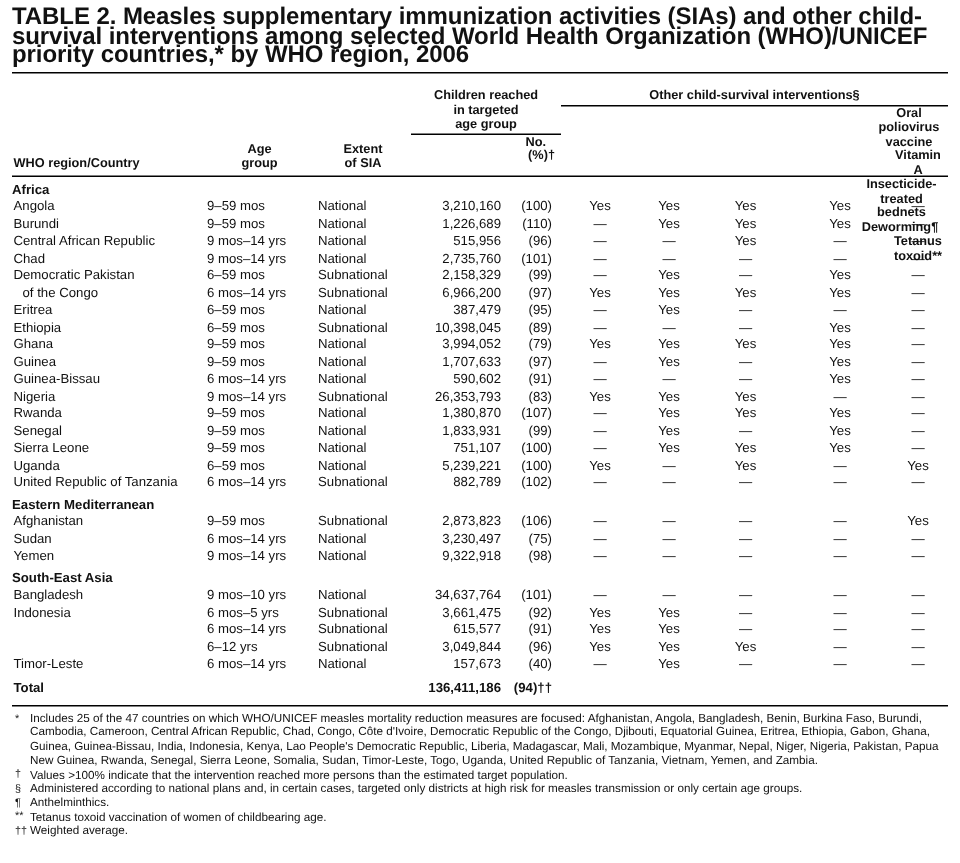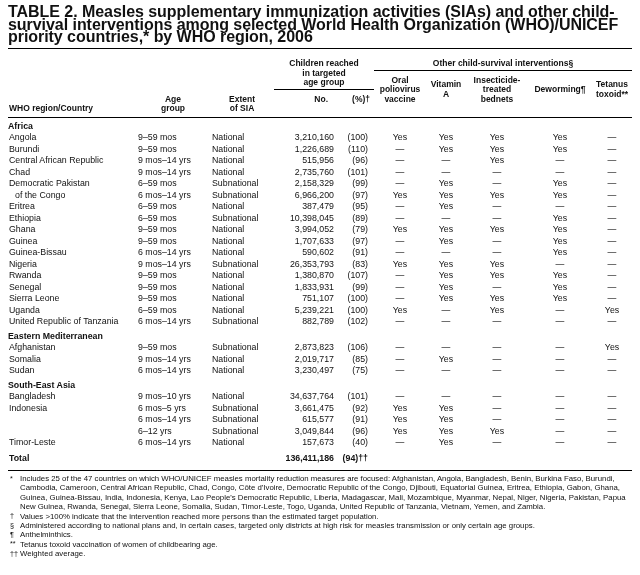--- a/index.html
+++ b/index.html
@@ -25,21 +25,21 @@
     white-space: pre-line;
   }
   th.th-left   { text-align: left; padding-left: 1px; }
   th.th-center { text-align: center; }
   th.th-group  { padding: 0; vertical-align: bottom; }
   .vwrap { display: flex; flex-direction: column; height: 49px; }
   .span-label {
     text-align: center; border-bottom: 1px solid #000;
     padding: 1px 2px 1px 2px; white-space: pre-line;
   }
-  .sub-row { margin-top: auto; display: flex; align-items: center; padding-bottom: 3px; }
+  .sub-row { margin-top: auto; display: flex; align-items: flex-end; padding-bottom: 3px; flex-direction: column; }
   .sub-no  { width: 64px; text-align: right; padding-right: 10px; }
   .sub-pct { width: 36px; text-align: right; padding-right: 4px; }
   .sub-c   { text-align: center; white-space: pre-line; }
   .sw52 { width: 52px; } .sw40 { width: 40px; } .sw62 { width: 62px; } .sw64 { width: 64px; }
 
   
   tbody td {
     font-size: 8.8px; line-height: 11.5px; white-space: nowrap;
     padding: 0; vertical-align: bottom;
   }
@@ -337,37 +337,37 @@
           <td class="td-extent">Subnational</td>
           <td class="td-no">2,873,823</td>
           <td class="td-pct">(106)</td>
           <td class="td-c">—</td>
           <td class="td-c">—</td>
           <td class="td-c">—</td>
           <td class="td-c">—</td>
           <td class="td-c">Yes</td>
         </tr>
         <tr>
-          <td class="td-country">Somalia</td>
-          <td class="td-age">9 mos–14 yrs</td>
-          <td class="td-extent">National</td>
-          <td class="td-no">2,019,717</td>
-          <td class="td-pct">(85)</td>
-          <td class="td-c">—</td>
-          <td class="td-c">Yes</td>
-          <td class="td-c">—</td>
-          <td class="td-c">—</td>
-          <td class="td-c">—</td>
-        </tr>
-        <tr>
           <td class="td-country">Sudan</td>
           <td class="td-age">6 mos–14 yrs</td>
           <td class="td-extent">National</td>
           <td class="td-no">3,230,497</td>
           <td class="td-pct">(75)</td>
+          <td class="td-c">—</td>
+          <td class="td-c">—</td>
+          <td class="td-c">—</td>
+          <td class="td-c">—</td>
+          <td class="td-c">—</td>
+        </tr>
+        <tr>
+          <td class="td-country">Yemen</td>
+          <td class="td-age">9 mos–14 yrs</td>
+          <td class="td-extent">National</td>
+          <td class="td-no">9,322,918</td>
+          <td class="td-pct">(98)</td>
           <td class="td-c">—</td>
           <td class="td-c">—</td>
           <td class="td-c">—</td>
           <td class="td-c">—</td>
           <td class="td-c">—</td>
         </tr>
         <tr class="section-row">
           <td colspan="10">South-East Asia</td>
         </tr>
         <tr>

